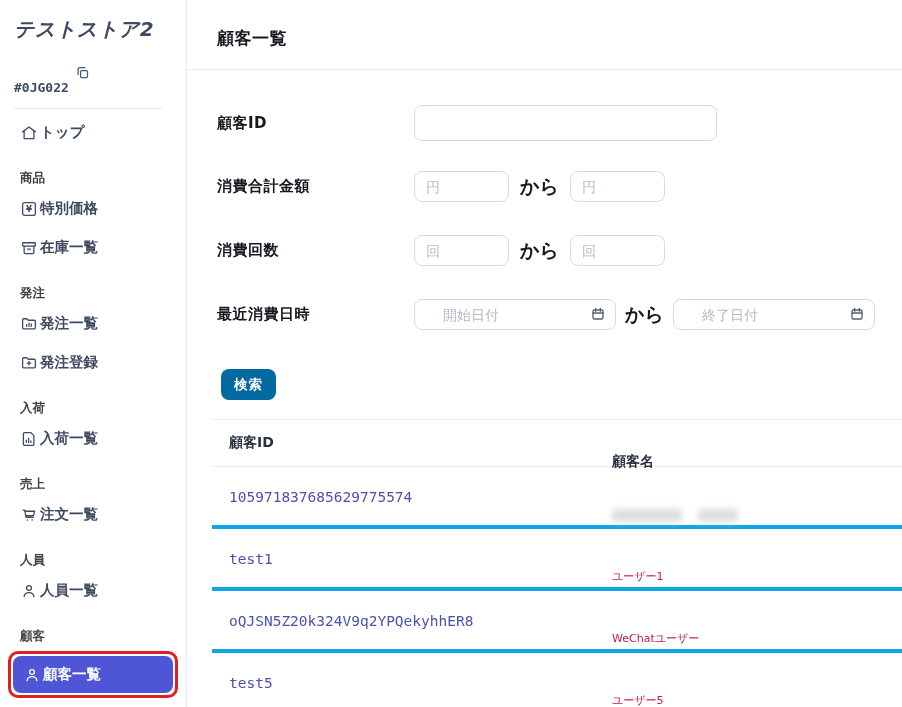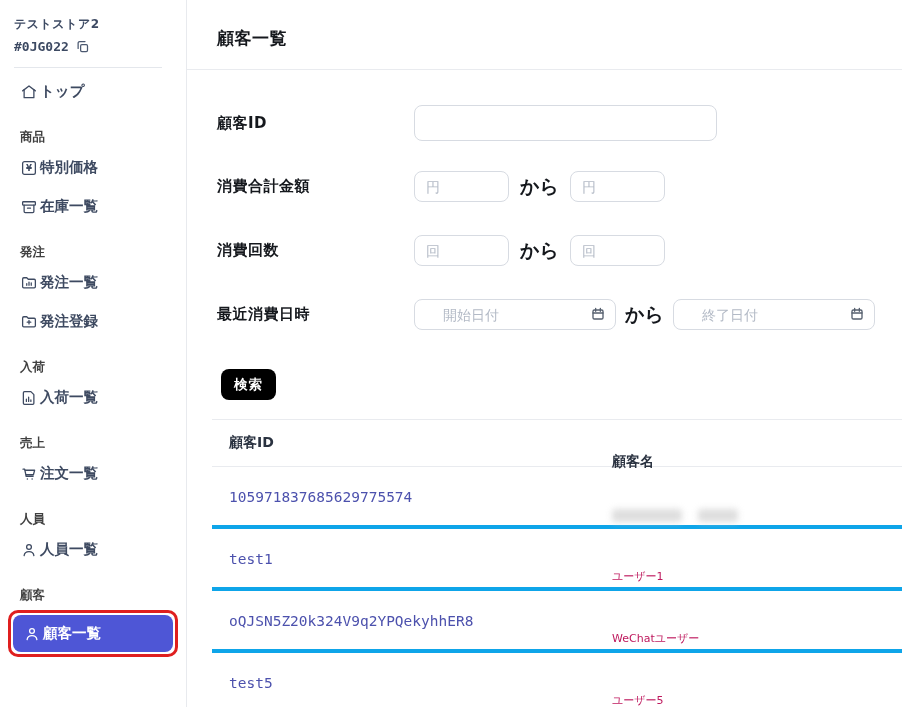--- a/index.html
+++ b/index.html
@@ -3,24 +3,24 @@
 <meta charset="utf-8">
 <style>
   * { margin:0; padding:0; box-sizing:border-box; }
   html,body { width:902px; height:707px; overflow:hidden; background:#fff;
     font-family:"DejaVu Sans","Liberation Sans",sans-serif; }
   body { display:flex; position:relative; }
 
   
   .sidebar { width:187px; min-width:187px; height:707px; background:#fff;
     border-right:1px solid #e8eaee; padding:16px 14px 0 14px; }
-  .store-name { font-size:12px; font-weight:700; color:#3d4a63; letter-spacing:.5px; }
+  .store-name { font-size:20px; font-weight:700; color:#3d4a63; letter-spacing:.5px;font-style:italic; }
   .store-code-row { display:flex; align-items:center; gap:6px; margin-top:6px; }
   .store-code { font-family:"DejaVu Sans Mono","Liberation Mono",monospace;
-    font-size:13px; color:#3d4a63; font-weight:600; }
+    font-size:13px; color:#3d4a63; font-weight:600;margin-top:31px; }
   .copy-btn { display:inline-flex; cursor:pointer; color:#4b5870; }
   .side-divider { border:none; border-top:1px solid #e4e7ec; margin:13px 10px 4px 0; }
 
   .nav-section { margin:18px 0 2px; padding:0 6px; font-size:12.5px; font-weight:700; color:#404040; }
   .nav-item { display:flex; align-items:center; gap:2px; padding:10px 6px;
     font-size:14.5px; font-weight:600; color:#3e4a61; text-decoration:none; cursor:pointer; }
   .nav-item .nicon { display:inline-flex; width:18px; height:18px; flex:0 0 18px; }
   .nav-item svg { width:18px; height:18px; }
 
   .annotation { border:3px solid #df1f1f; border-radius:10px; padding:2px; margin:6px -6px 0 -6px; }
@@ -39,21 +39,21 @@
   input { border:1px solid #d7dbe2; border-radius:8px; font-size:14px; color:#333;
     outline:none; font-family:inherit; background:#fff; }
   input::placeholder { color:#b3bac6; }
   .inp-wide { width:303px; height:36px; padding:0 12px; }
   .inp-small { width:95px; height:31px; padding:0 11px; }
   .date-wrap { position:relative; display:inline-flex; }
   .inp-date { width:202px; height:31px; padding:0 32px 0 28px; }
   .cal-icon { position:absolute; right:10px; top:7px; width:16px; height:16px;
     color:#555f6e; pointer-events:none; }
 
-  .search-btn { margin:34px 0 0 34px; background:#000000; color:#fff; border:none;
+  .search-btn { margin:34px 0 0 34px; background:#0369a1; color:#fff; border:none;
     border-radius:8px; height:31px; padding:0 13px; font-size:13.5px; font-weight:700;
     font-family:inherit; cursor:pointer; letter-spacing:1px; }
 
   .table-wrap { margin:19px 0 0 25px; border-top:1px solid #e9ebef; }
   .thead { height:47px; display:flex; align-items:center; border-bottom:1px solid #e9ebef;
     font-size:14px; font-weight:700; color:#2a3240; }
   .trow { height:62px; display:flex; align-items:center; border-bottom:4px solid #0ea5e9; }
   .col1 { width:400px; padding-left:17px; }
   .col2 { flex:1;margin-top:37px; }
   .cell-id { font-family:"DejaVu Sans Mono","Liberation Mono",monospace;

